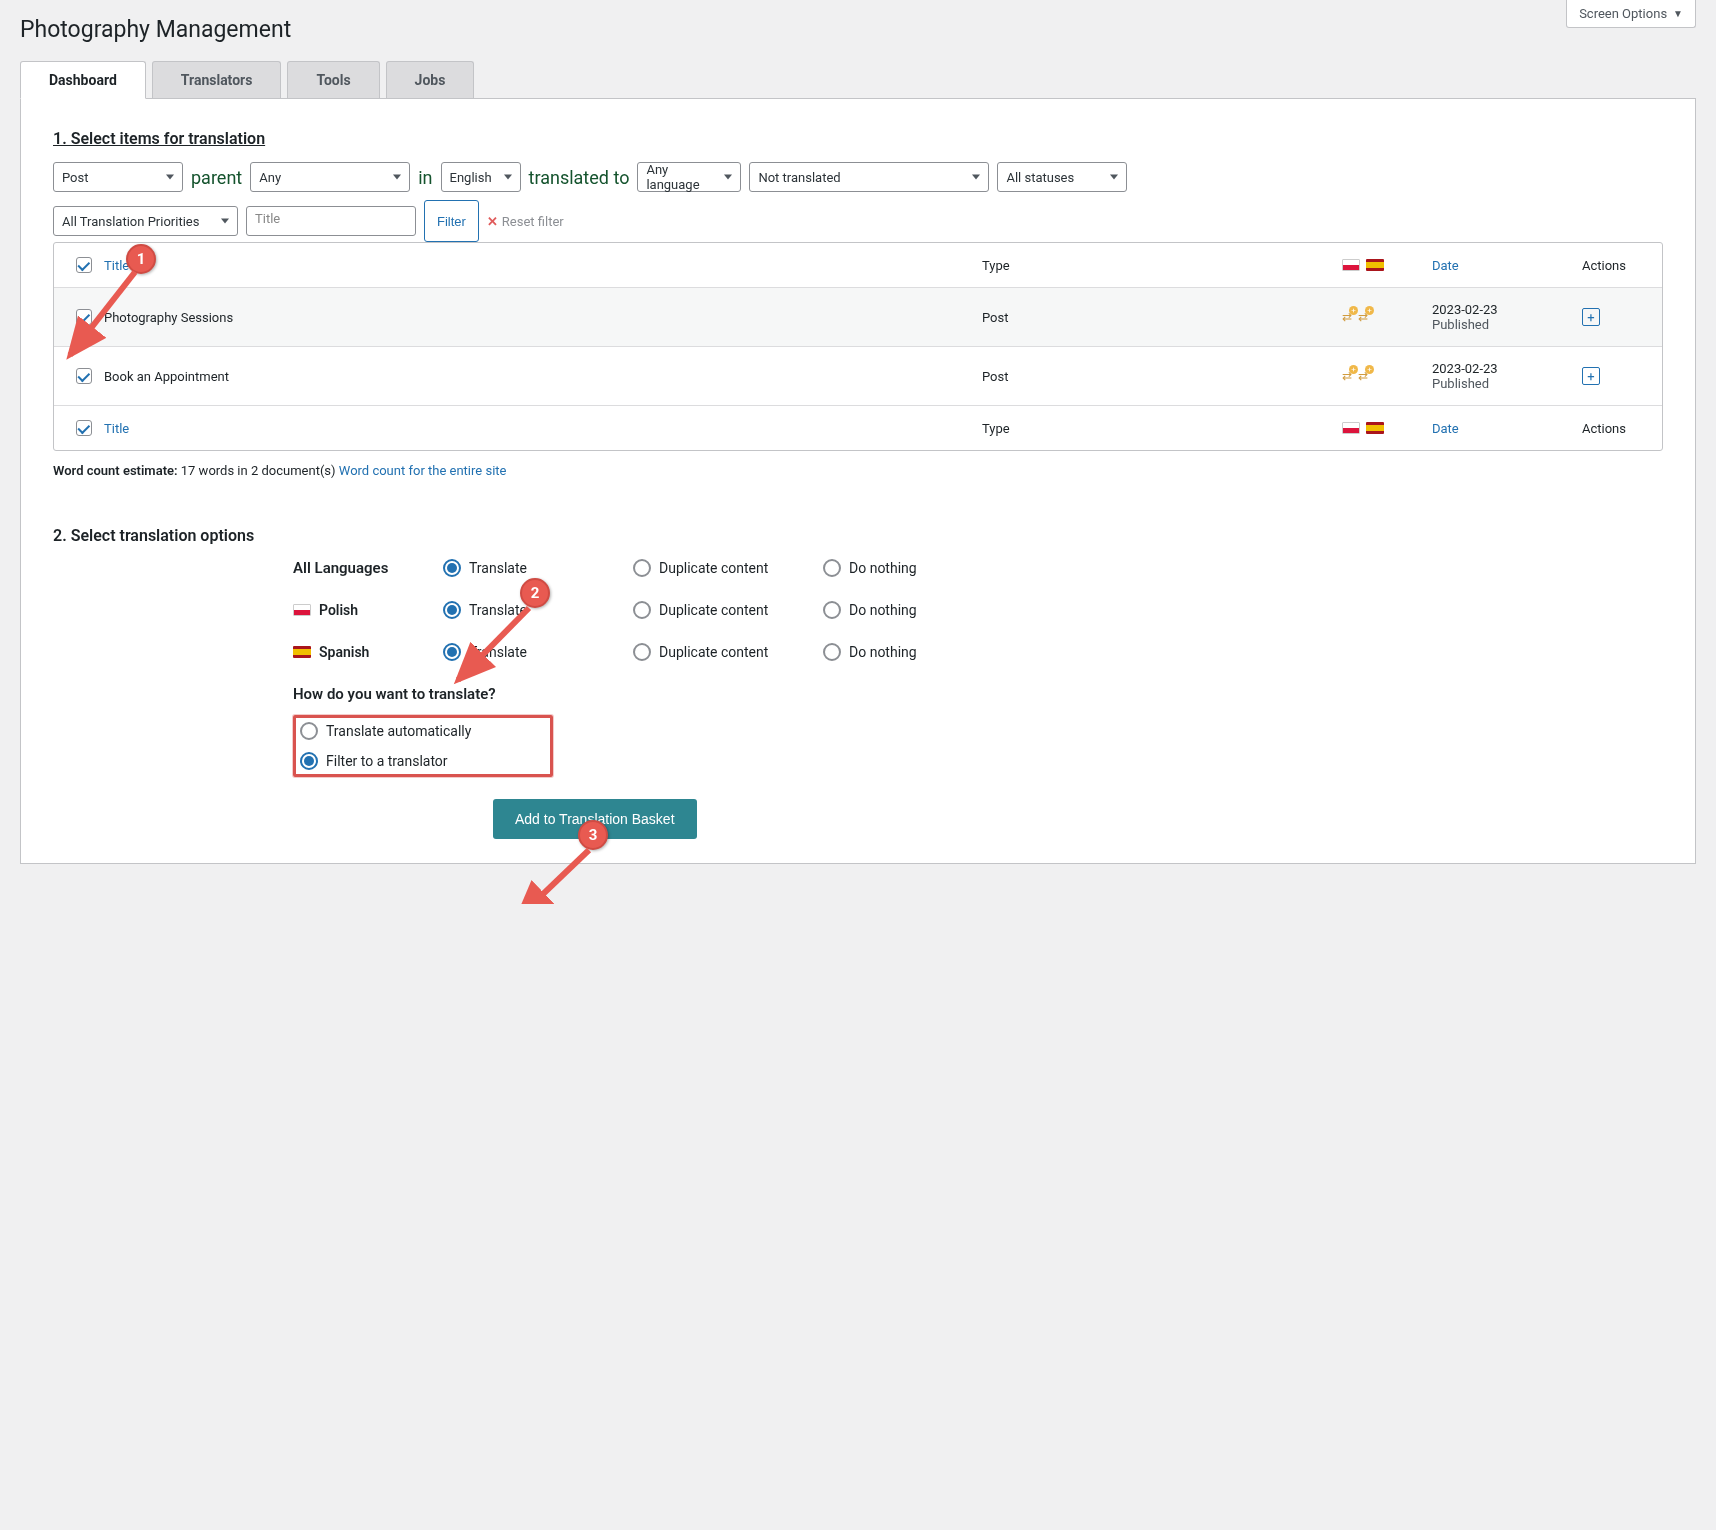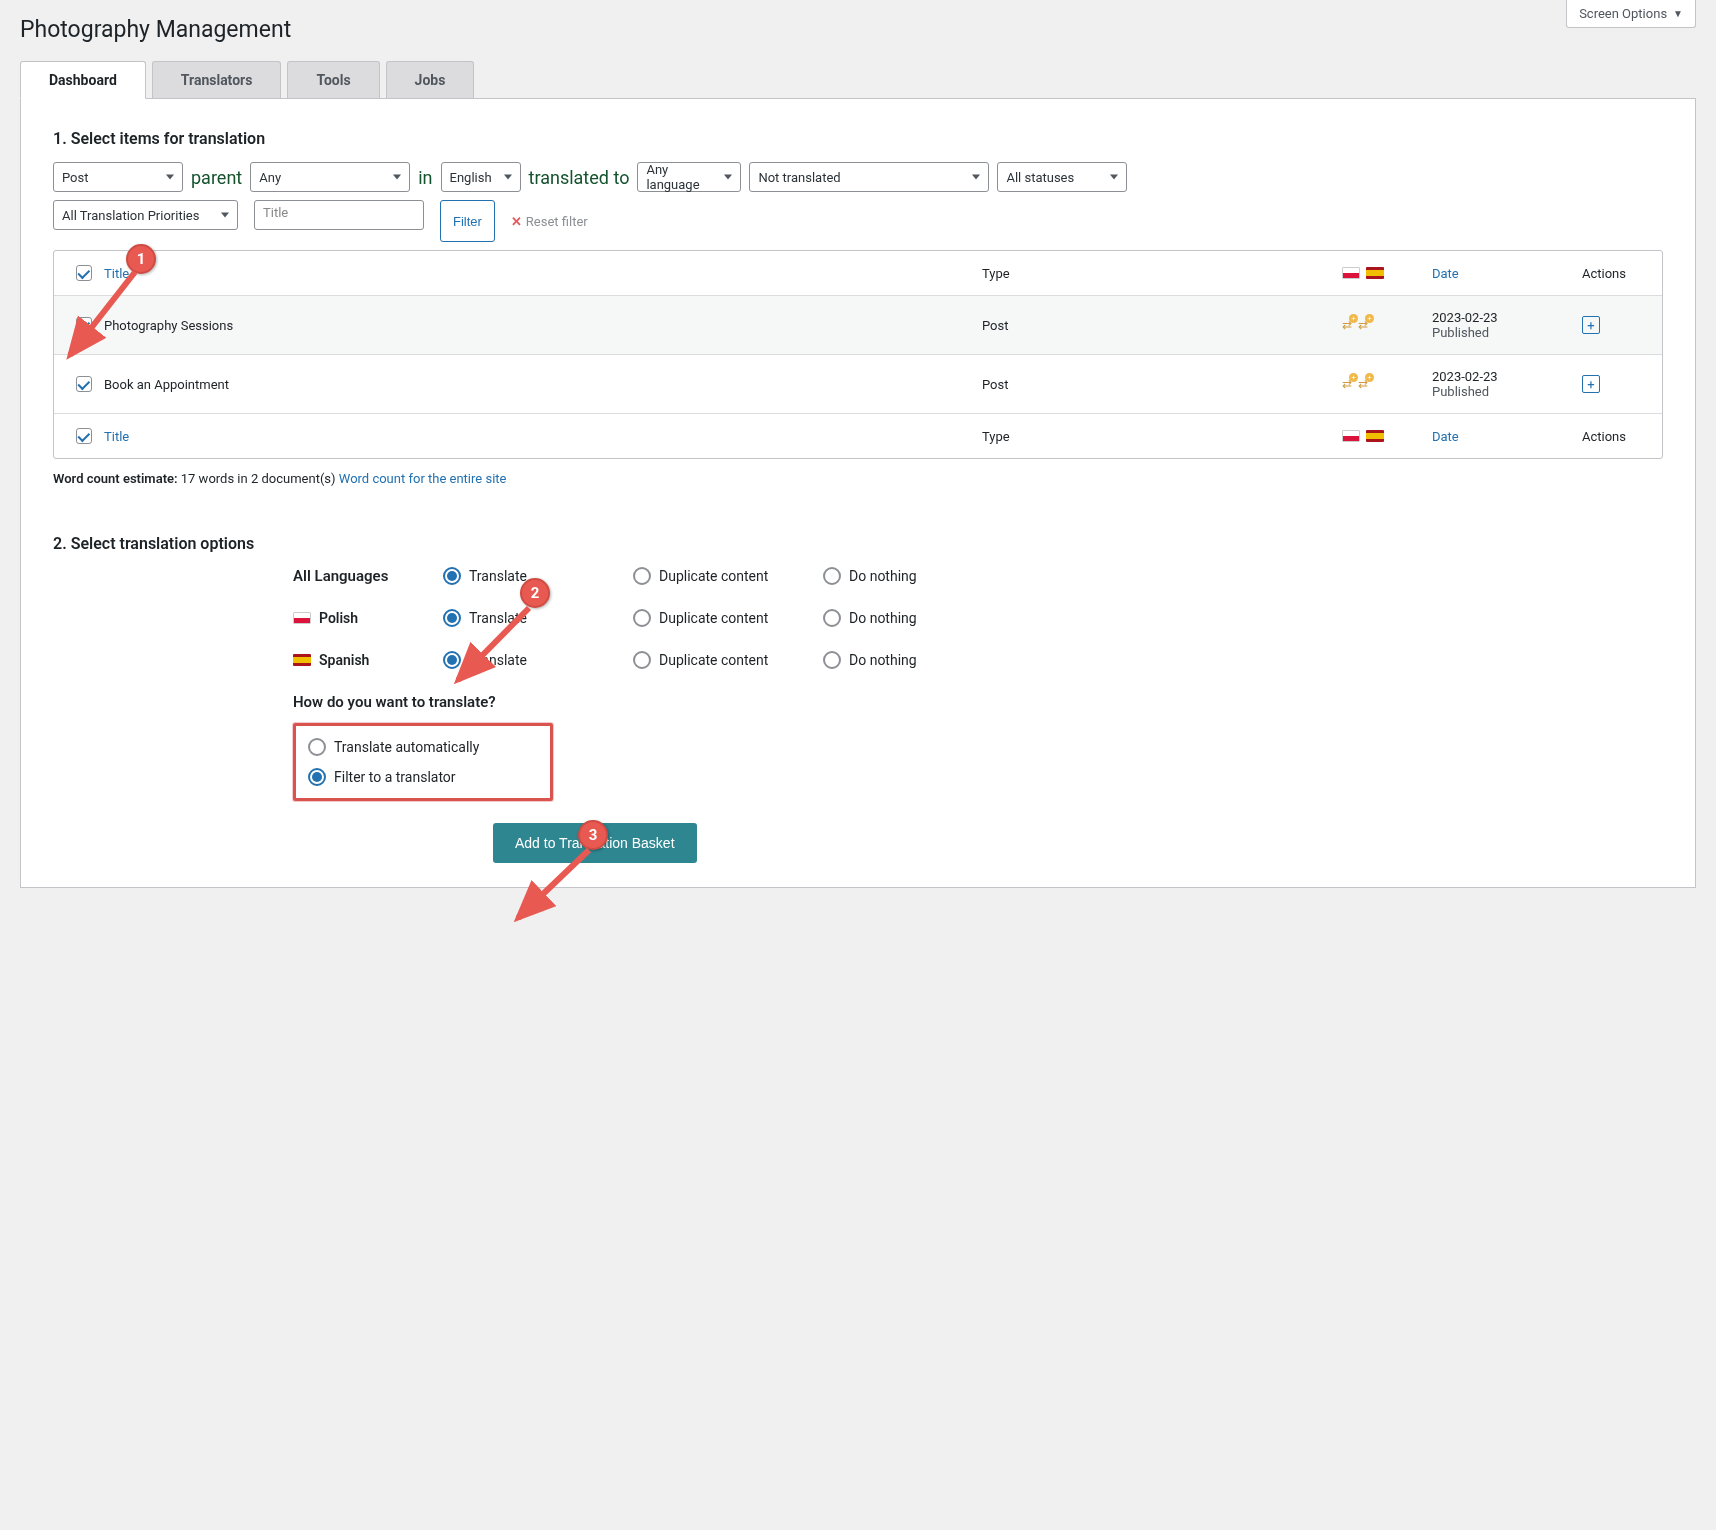--- a/index.html
+++ b/index.html
@@ -24,35 +24,35 @@
   .tabbar { display: flex; border-bottom: 1px solid #c3c4c7; }
   .tabbar .tab {
     background: #dcdcde; color: #50575e; font-weight: 700;
     padding: 10px 28px; border: 1px solid #c3c4c7; border-bottom: none;
     margin-right: 6px; border-radius: 3px 3px 0 0; cursor: pointer;
     font-size: 14px;
   }
   .tabbar .tab.active { background: #fff; color: #1d2327; border-bottom: 1px solid #fff; margin-bottom: -1px; }
   .panel { background: #fff; border: 1px solid #c3c4c7; border-top: none; padding: 24px 32px; }
   .section-heading { font-size: 16px; font-weight: 600; margin: 18px 0 14px; }
-  .section-heading.first { margin-top: 6px; }
+  .section-heading.first { margin-top: 6px; text-decoration: underline; }
   
   .filters { display: flex; flex-wrap: wrap; align-items: center; gap: 8px; margin-bottom: 8px; }
   .filters .word { color: #14532d; font-size: 18px; }
   .sel {
     background: #fff; border: 1px solid #8c8f94; border-radius: 3px;
     padding: 4px 28px 4px 8px; font-size: 13px; color: #2c3338;
     position: relative; height: 30px; display: inline-flex; align-items: center;
   }
   .sel::after {
     content: ""; position: absolute; right: 8px; top: 50%;
     border-left: 4px solid transparent; border-right: 4px solid transparent;
     border-top: 5px solid #50575e; transform: translateY(-50%);
   }
-  .filters2 { display: flex; gap: 16px; margin-bottom: 8px; }
+  .filters2 { display: flex; align-items: center; gap: 8px; margin-bottom: 0; }
   .txt {
     background: #fff; border: 1px solid #8c8f94; border-radius: 3px;
     padding: 4px 8px; font-size: 13px; color: #2c3338; height: 30px; width: 170px;
   }
   .btn-outline {
     border: 1px solid #2271b1; color: #2271b1; background: #fff;
     border-radius: 3px; padding: 4px 12px; height: 42px; font-size: 13px; cursor: pointer;
   }
   .reset { color: #8c8f94; display: flex; align-items: center; gap: 4px; font-size: 13px; }
   .reset .x { color: #e05b5b; font-weight: bold; }
@@ -97,21 +97,21 @@
   .opt-cols { display:flex; gap:50px; }
   .radio-item { display:flex; align-items:center; gap:8px; font-size:14px; color:#1d2327; min-width:140px; }
   .radio {
     width:18px; height:18px; border:2px solid #8c8f94; border-radius:50%; display:inline-flex;
     align-items:center; justify-content:center; cursor:pointer;
   }
   .radio.on { border-color:#2271b1; }
   .radio.on::after { content:""; width:10px; height:10px; background:#2271b1; border-radius:50%; }
   .how-q { font-weight:600; font-size:15px; margin: 24px 0 12px; }
   .how-opts { display:flex; flex-direction:column; gap:12px; padding:4px; }
-  .highlight-box { border:3px solid #d9534f; padding:8px; border-radius:2px; width:260px; box-shadow:0 0 0 1px rgba(217,83,79,.3); }
+  .highlight-box { border:3px solid #d9534f; border-radius:2px; width:260px; box-shadow:0 0 0 1px rgba(217,83,79,.3); }
   .add-btn {
     background:#2e8691; color:#fff; border:none; border-radius:3px;
     padding:12px 22px; font-size:14px; cursor:pointer; margin:22px 0 0 200px;
   }
   
   .anno { position:absolute; z-index:50; pointer-events:none; }
   .badge {
     width:30px; height:30px; border-radius:50%; background:#e85a51; color:#fff;
     display:flex; align-items:center; justify-content:center; font-weight:700; font-size:15px;
     box-shadow:1px 1px 3px rgba(0,0,0,.3); border:2px solid #d04b43;

